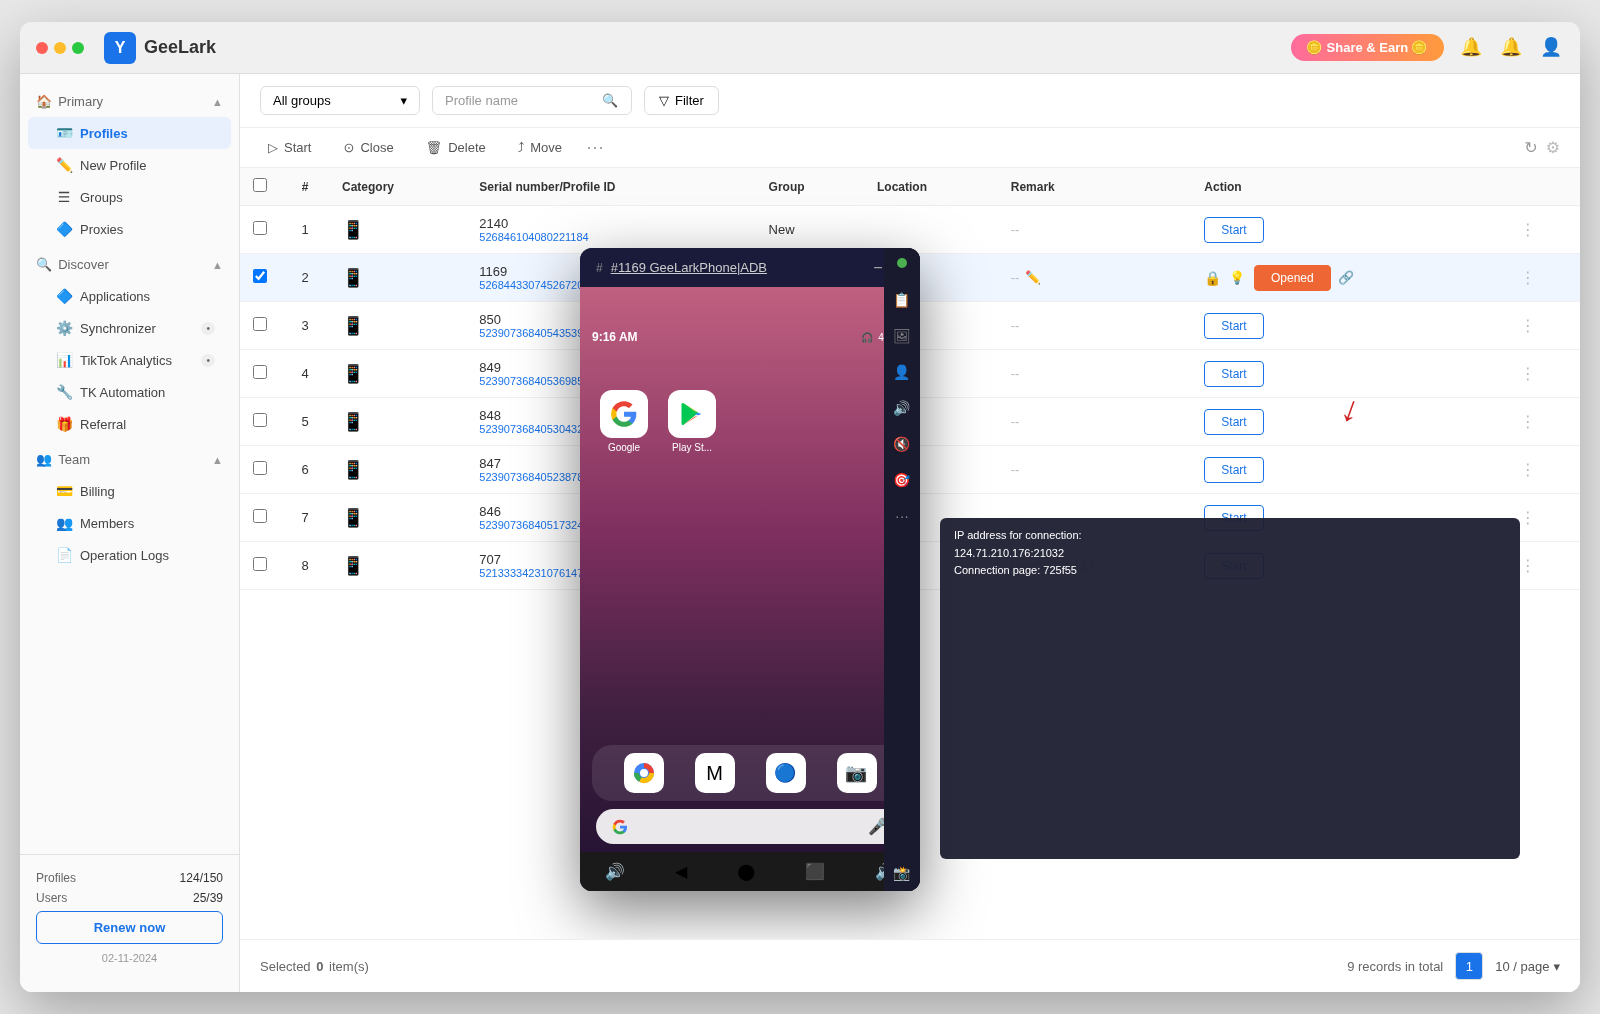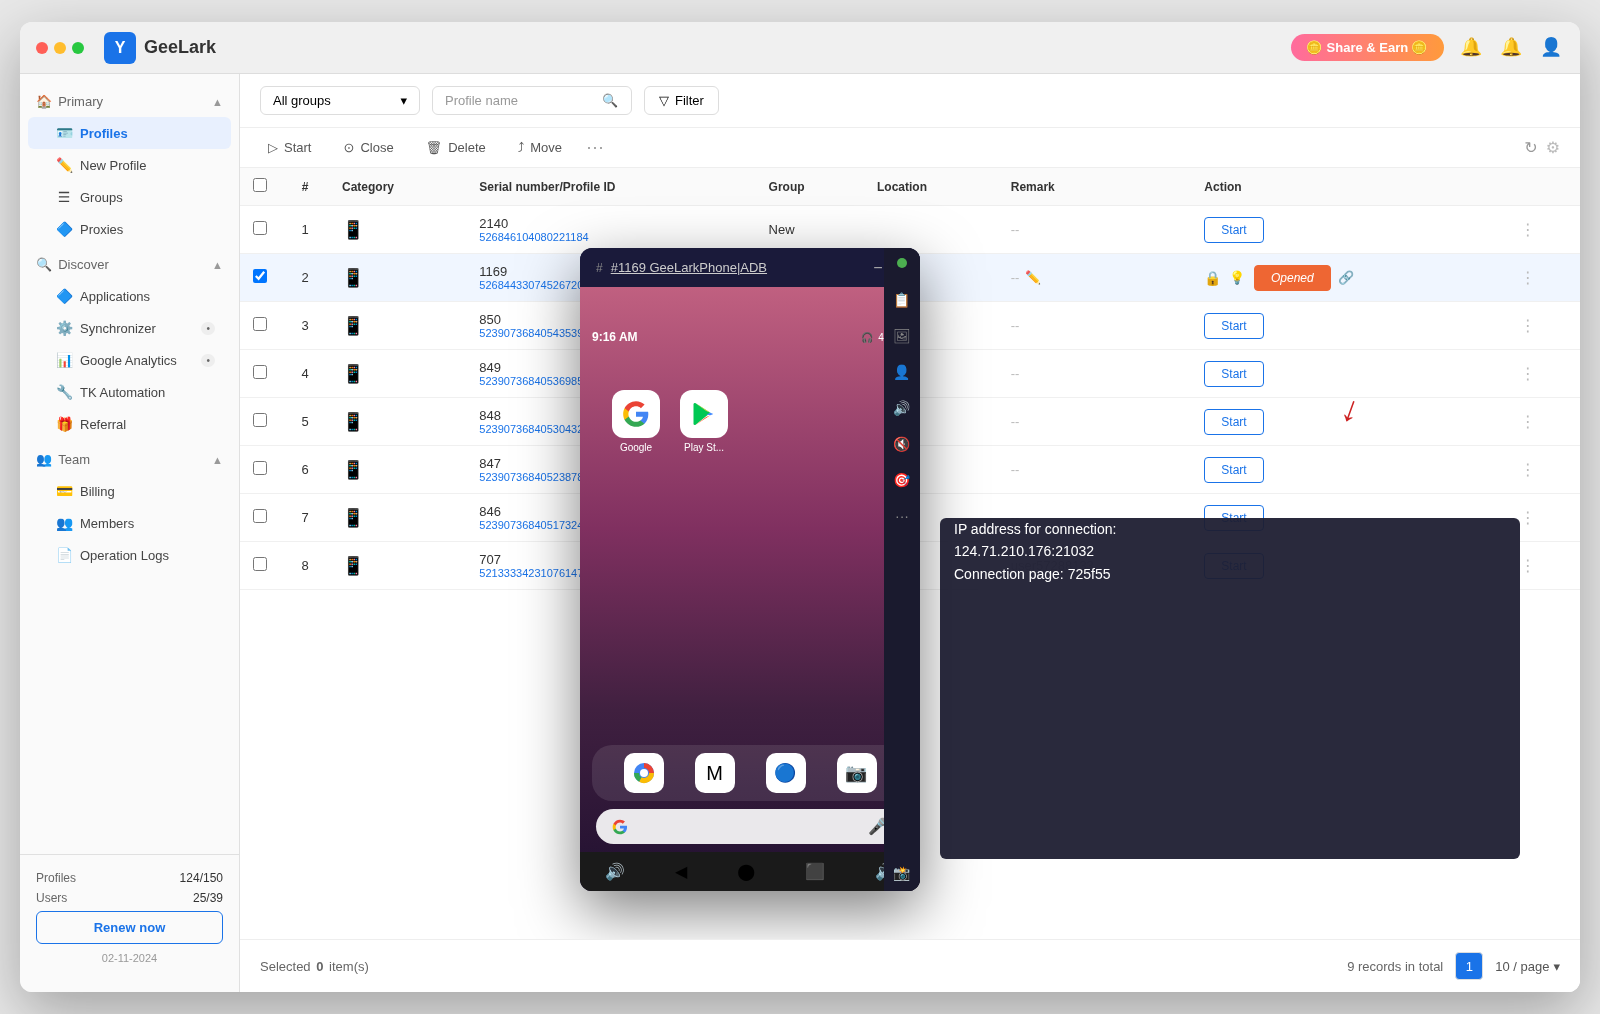--- a/index.html
+++ b/index.html
@@ -61,21 +61,21 @@
     table { width: 100%; border-collapse: collapse; font-size: 13px; }
     thead th { background: #fafafa; padding: 10px 12px; text-align: left; font-weight: 600; color: #333; border-bottom: 1px solid #eee; position: sticky; top: 0; z-index: 10; font-size: 12px; }
     tbody tr { border-bottom: 1px solid #f0f0f0; }
     tbody tr.selected { background: #f0f6ff; }
     td { padding: 10px 12px; color: #333; vertical-align: middle; }
     .profile-id { color: #1a73e8; font-size: 11px; }
     .profile-num { font-size: 13px; font-weight: 500; }
     .phone-icon { color: #1a73e8; font-size: 18px; }
     .remark-dash { color: #bbb; }
     .start-btn { padding: 5px 16px; border: 1px solid #1a73e8; color: #1a73e8; border-radius: 4px; background: #fff; font-size: 12px; cursor: pointer; }
-    .opened-btn { padding: 5px 16px; border: 1px solid #e63; color: white; border-radius: 4px; background: #e63; font-size: 12px; cursor: pointer; font-style: italic; }
+    .opened-btn { padding: 5px 16px; border: 1px solid #e63; color: white; border-radius: 4px; background: #e63; font-size: 12px; cursor: pointer; }
     .row-more { color: #bbb; cursor: pointer; font-size: 16px; }
     .checkbox { width: 14px; height: 14px; cursor: pointer; }
     td:nth-child(1), th:nth-child(1) { width: 40px; text-align: center; }
     td:nth-child(2), th:nth-child(2) { width: 50px; text-align: center; }
     
     
     .table-footer { padding: 12px 20px; background: #fff; border-top: 1px solid #eee; display: flex; align-items: center; font-size: 13px; color: #666; flex-shrink: 0; }
     .table-footer-right { margin-left: auto; display: flex; align-items: center; gap: 12px; }
     .page-btn { width: 28px; height: 28px; border: 1px solid #ddd; border-radius: 4px; display: flex; align-items: center; justify-content: center; cursor: pointer; background: #1a73e8; color: white; font-size: 13px; }
     .perpage-select { display: flex; align-items: center; gap: 4px; cursor: pointer; font-size: 13px; color: #555; }
@@ -100,21 +100,21 @@
     .dock { background: rgba(255,255,255,0.1); border-radius: 20px; margin: 8px 12px; padding: 8px 16px; display: flex; justify-content: space-around; align-items: center; }
     .nav-bar { background: #1a1a1a; padding: 10px 0; display: flex; justify-content: space-around; align-items: center; }
     .search-bar-phone { background: rgba(255,255,255,0.9); border-radius: 20px; margin: 0 16px 8px; padding: 8px 16px; display: flex; align-items: center; gap: 8px; }
     
     
     .phone-sidebar { position: absolute; right: 0; top: 0; bottom: 0; width: 36px; background: #1a1a2e; display: flex; flex-direction: column; align-items: center; padding: 10px 0; gap: 20px; }
     .phone-sidebar-icon { color: #888; font-size: 14px; cursor: pointer; }
     .phone-sidebar-circle { width: 10px; height: 10px; border-radius: 50%; background: #4caf50; margin-bottom: 4px; }
     
     
-    .tooltip-box { position: absolute; bottom: 80px; right: 60px; background: rgba(30,30,50,0.95); color: white; font-size: 14px; padding: 0 14px; border-radius: 6px; line-height: 1.6; z-index: 200; pointer-events: none; white-space: nowrap; }
+    .tooltip-box { position: absolute; bottom: 80px; right: 60px; background: rgba(30,30,50,0.95); color: white; font-size: 11px; padding: 9px 14px; border-radius: 6px; line-height: 1.6; z-index: 200; pointer-events: none; white-space: nowrap; }
 
     
     .group-text { max-width: 80px; overflow: hidden; text-overflow: ellipsis; white-space: nowrap; }
   </style>
 </head>
 <body>
 
 <div class="window">
 
   <div class="titlebar">
@@ -177,21 +177,21 @@
           <span class="sidebar-item-icon">🔷</span>
           <span>Applications</span>
         </div>
         <div class="sidebar-item">
           <span class="sidebar-item-icon">⚙️</span>
           <span>Synchronizer</span>
           <span class="sidebar-badge">•</span>
         </div>
         <div class="sidebar-item">
           <span class="sidebar-item-icon">📊</span>
-          <span>Google Analytics</span>
+          <span>TikTok Analytics</span>
           <span class="sidebar-badge">•</span>
         </div>
         <div class="sidebar-item">
           <span class="sidebar-item-icon">🔧</span>
           <span>TK Automation</span>
         </div>
         <div class="sidebar-item">
           <span class="sidebar-item-icon">🎁</span>
           <span>Referral</span>
         </div>
@@ -508,21 +508,21 @@
               <div class="status-bar">
                 <span class="status-time">9:16 AM</span>
                 <div class="status-icons">
                   <span>🎧</span>
                   <span>4G</span>
                   <span>🔋</span>
                 </div>
               </div>
 
 
-              <div style="margin-top:40px;padding:0 20px;display:flex;gap:20px;margin-left:12px;">
+              <div style="margin-top:40px;padding:0 20px;display:flex;gap:20px;">
                 <div class="app-icon-wrap">
                   <div class="app-icon" style="background:white;font-size:16px;">
                     <svg width="28" height="28" viewBox="0 0 24 24">
                         <path fill="#4285F4" d="M22.56 12.25c0-.78-.07-1.53-.2-2.25H12v4.26h5.92c-.26 1.37-1.04 2.53-2.21 3.31v2.77h3.57c2.08-1.92 3.28-4.74 3.28-8.09z"></path>
                         <path fill="#34A853" d="M12 23c2.97 0 5.46-.98 7.28-2.66l-3.57-2.77c-.98.66-2.23 1.06-3.71 1.06-2.86 0-5.29-1.93-6.16-4.53H2.18v2.84C3.99 20.53 7.7 23 12 23z"></path>
                         <path fill="#FBBC05" d="M5.84 14.09c-.22-.66-.35-1.36-.35-2.09s.13-1.43.35-2.09V7.07H2.18C1.43 8.55 1 10.22 1 12s.43 3.45 1.18 4.93l2.85-2.22.81-.62z"></path>
                         <path fill="#EA4335" d="M12 5.38c1.62 0 3.06.56 4.21 1.64l3.15-3.15C17.45 2.09 14.97 1 12 1 7.7 1 3.99 3.47 2.18 7.07l3.66 2.84c.87-2.6 3.3-4.53 6.16-4.53z"></path>
                       </svg>
                   </div>
                   <span class="app-label">Google</span>

